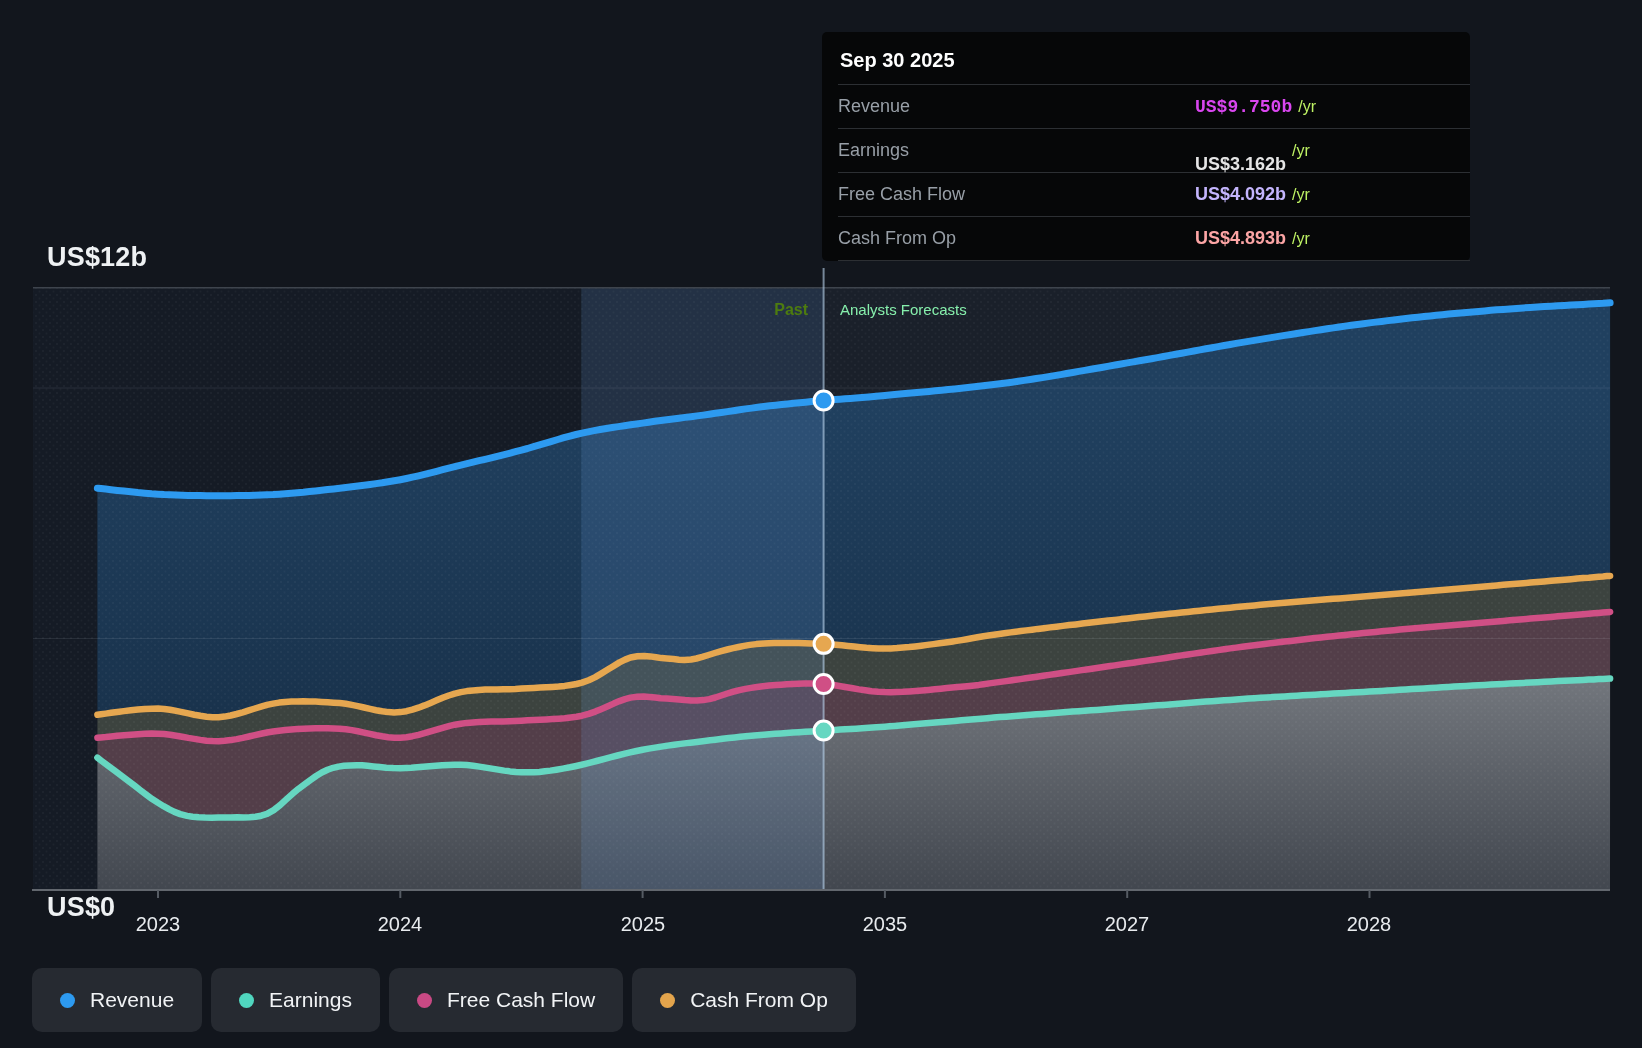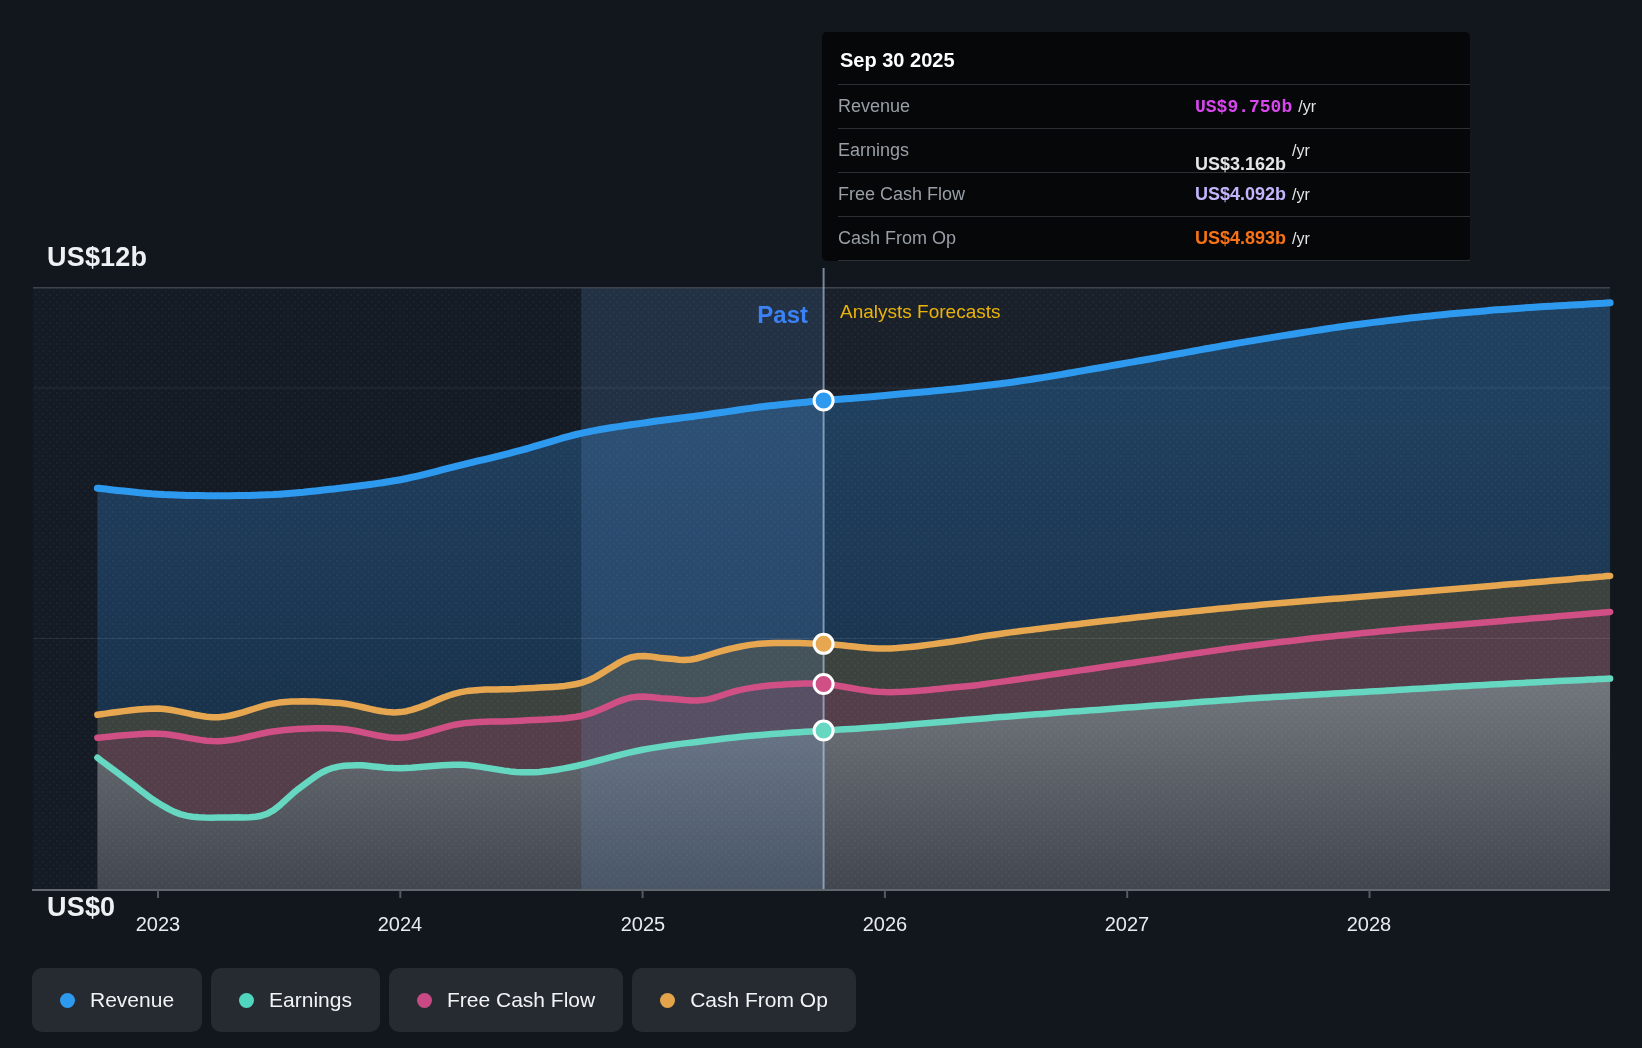--- a/index.html
+++ b/index.html
@@ -3,31 +3,31 @@
 <meta charset="utf-8">
 <style>
   html,body{margin:0;padding:0;background:#0f1319;}
   body{font-family:"Liberation Sans","DejaVu Sans",sans-serif;}
   .stage{position:relative;width:1642px;height:1048px;background:#12161d;overflow:hidden;}
   svg{position:absolute;left:0;top:0;}
   .abslabel{position:absolute;white-space:nowrap;}
   .y-label{left:47px;font-size:27px;font-weight:700;color:#eef1f3;letter-spacing:.2px;}
   .y-top{top:242px;}
   .y-bottom{top:851px;margin-top:41px;}
-  .past-label{left:658px;top:301px;width:150px;text-align:right;font-size:24px;font-weight:700;color:#3b82f6;}
-  .forecast-label{left:840px;top:301px;font-size:19px;color:#eab308;}
+  .past-label{left:658px;top:301px;width:150px;text-align:right;font-size:16px;font-weight:700;color:#4d7c0f;}
+  .forecast-label{left:840px;top:301px;font-size:15px;color:#86efac;}
   .year-label{top:901px;width:90px;margin-left:-45px;text-align:center;font-size:20px;color:#e8ebee;margin-top:12px;}
   
   .tooltip{position:absolute;left:822px;top:32px;width:648px;background:#060708;border-radius:5px;z-index:6;}
   .tt-title{padding:17px 18px 12px 18px;font-size:20px;font-weight:700;color:#ffffff;}
   .tt-row{display:flex;align-items:center;height:43px;margin-left:16px;padding-right:10px;border-top:1px solid #2c2f33;font-size:18px;}
   .tt-row:last-child{border-bottom:1px solid #2c2f33;}
   .tt-label{color:#989fa7;flex:0 0 357px;}
   .tt-value{font-weight:700;}
-  .tt-unit{color:#e5e5e5;font-size:16px;margin-left:6px;}
+  .tt-unit{color:#bef264;font-size:16px;margin-left:6px;}
   
   .legend{position:absolute;left:32px;top:968px;display:flex;gap:9px;z-index:5;}
   .pill{height:64px;display:flex;align-items:center;background:#262a31;border-radius:10px;padding:0 28px;font-size:21px;color:#f1f3f5;cursor:pointer;}
   .dot{width:15px;height:15px;border-radius:50%;margin-right:15px;flex:0 0 15px;}
 </style>
 </head>
 <body>
 
 <div class="stage">
 
@@ -89,21 +89,21 @@
 
   <div class="abslabel y-label y-top">US$12b</div>
   <div class="abslabel y-label y-bottom">US$0</div>
 
   <div class="abslabel past-label">Past</div>
   <div class="abslabel forecast-label">Analysts Forecasts</div>
 
   <div class="abslabel year-label" style="left:158px">2023</div>
   <div class="abslabel year-label" style="left:400px">2024</div>
   <div class="abslabel year-label" style="left:643px">2025</div>
-  <div class="abslabel year-label" style="left:885px">2026</div>
+  <div class="abslabel year-label" style="left:885px">2035</div>
   <div class="abslabel year-label" style="left:1127px">2027</div>
   <div class="abslabel year-label" style="left:1369px">2028</div>
 
   <div class="tooltip">
     <div class="tt-title">Sep 30 2025</div>
     <div class="tt-row">
       <span class="tt-label">Revenue</span>
       <span class="tt-value" style="color: #d946ef; font-family: Liberation Mono, monospace;">US$9.750b</span>
       <span class="tt-unit">/yr</span>
     </div>
@@ -112,21 +112,21 @@
       <span class="tt-value" style="color: #e5e5e5; margin-top: 28px;">US$3.162b</span>
       <span class="tt-unit">/yr</span>
     </div>
     <div class="tt-row">
       <span class="tt-label">Free Cash Flow</span>
       <span class="tt-value" style="color: #c4b5fd;">US$4.092b</span>
       <span class="tt-unit">/yr</span>
     </div>
     <div class="tt-row">
       <span class="tt-label">Cash From Op</span>
-      <span class="tt-value" style="color: #f97316;">US$4.893b</span>
+      <span class="tt-value" style="color: #fca5a5;">US$4.893b</span>
       <span class="tt-unit">/yr</span>
     </div>
   </div>
 
   <div class="legend">
     <div class="pill">
       <span class="dot" style="background: rgb(45, 154, 240);"></span>
       <span>Revenue</span>
     </div>
     <div class="pill">

